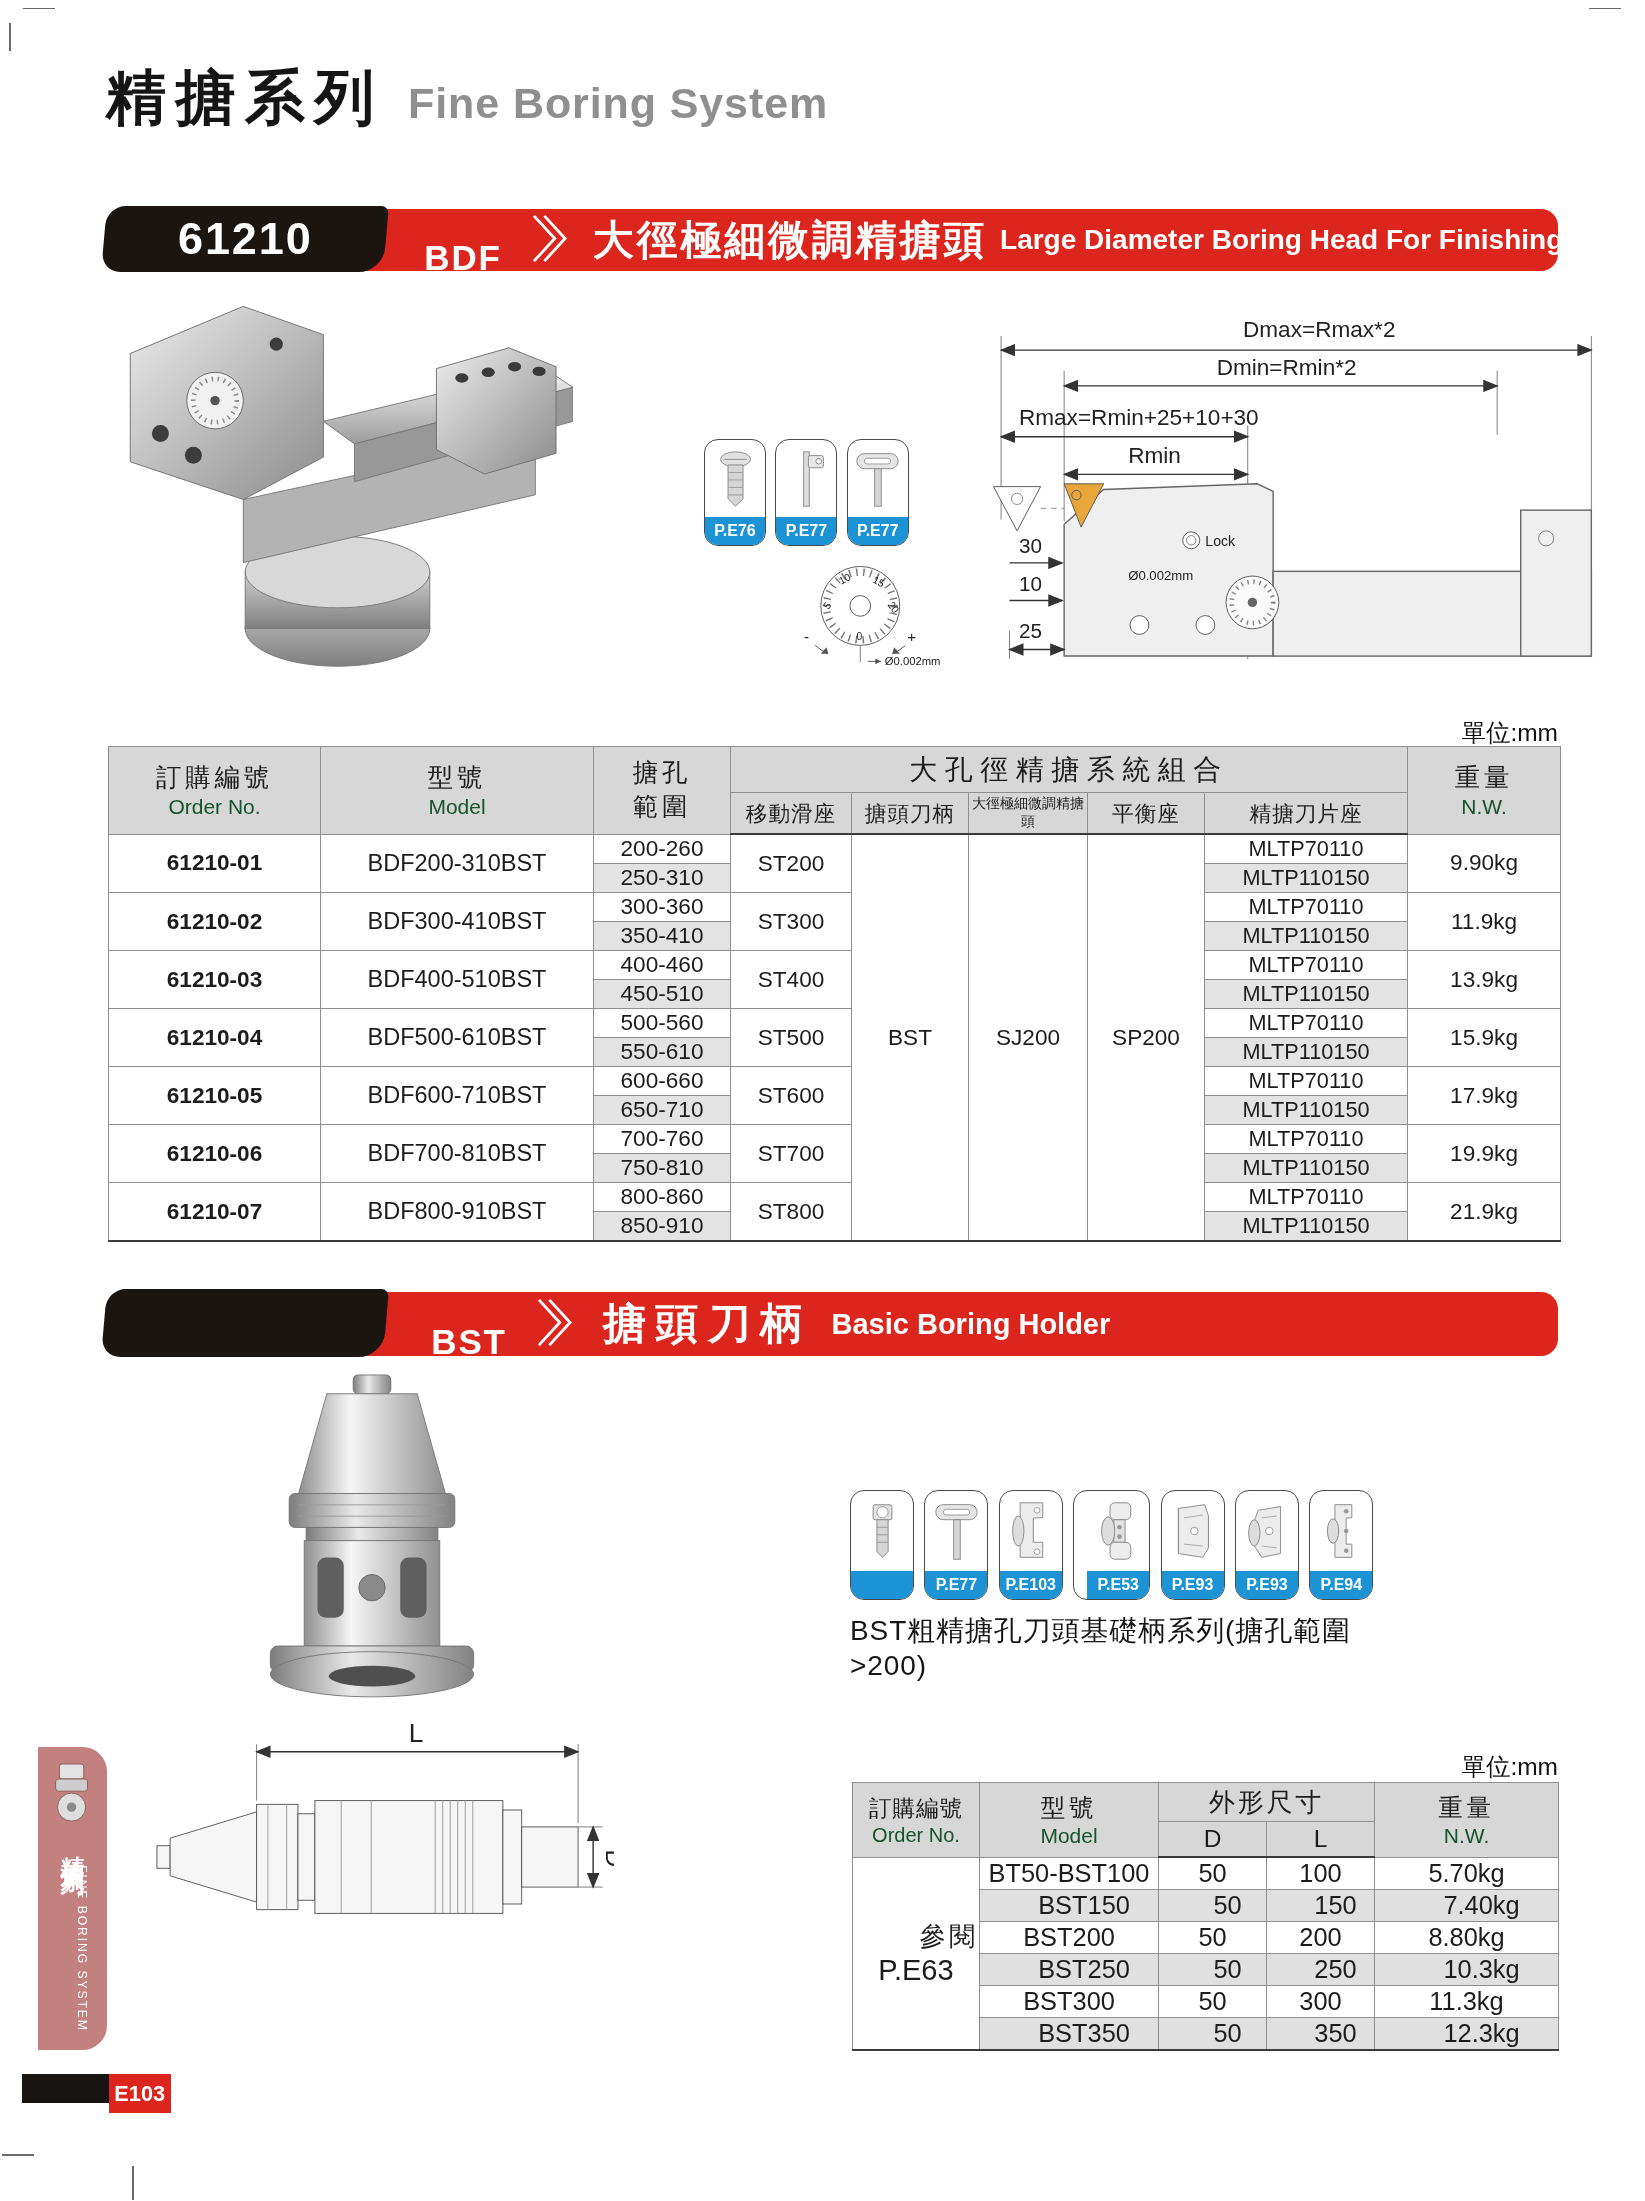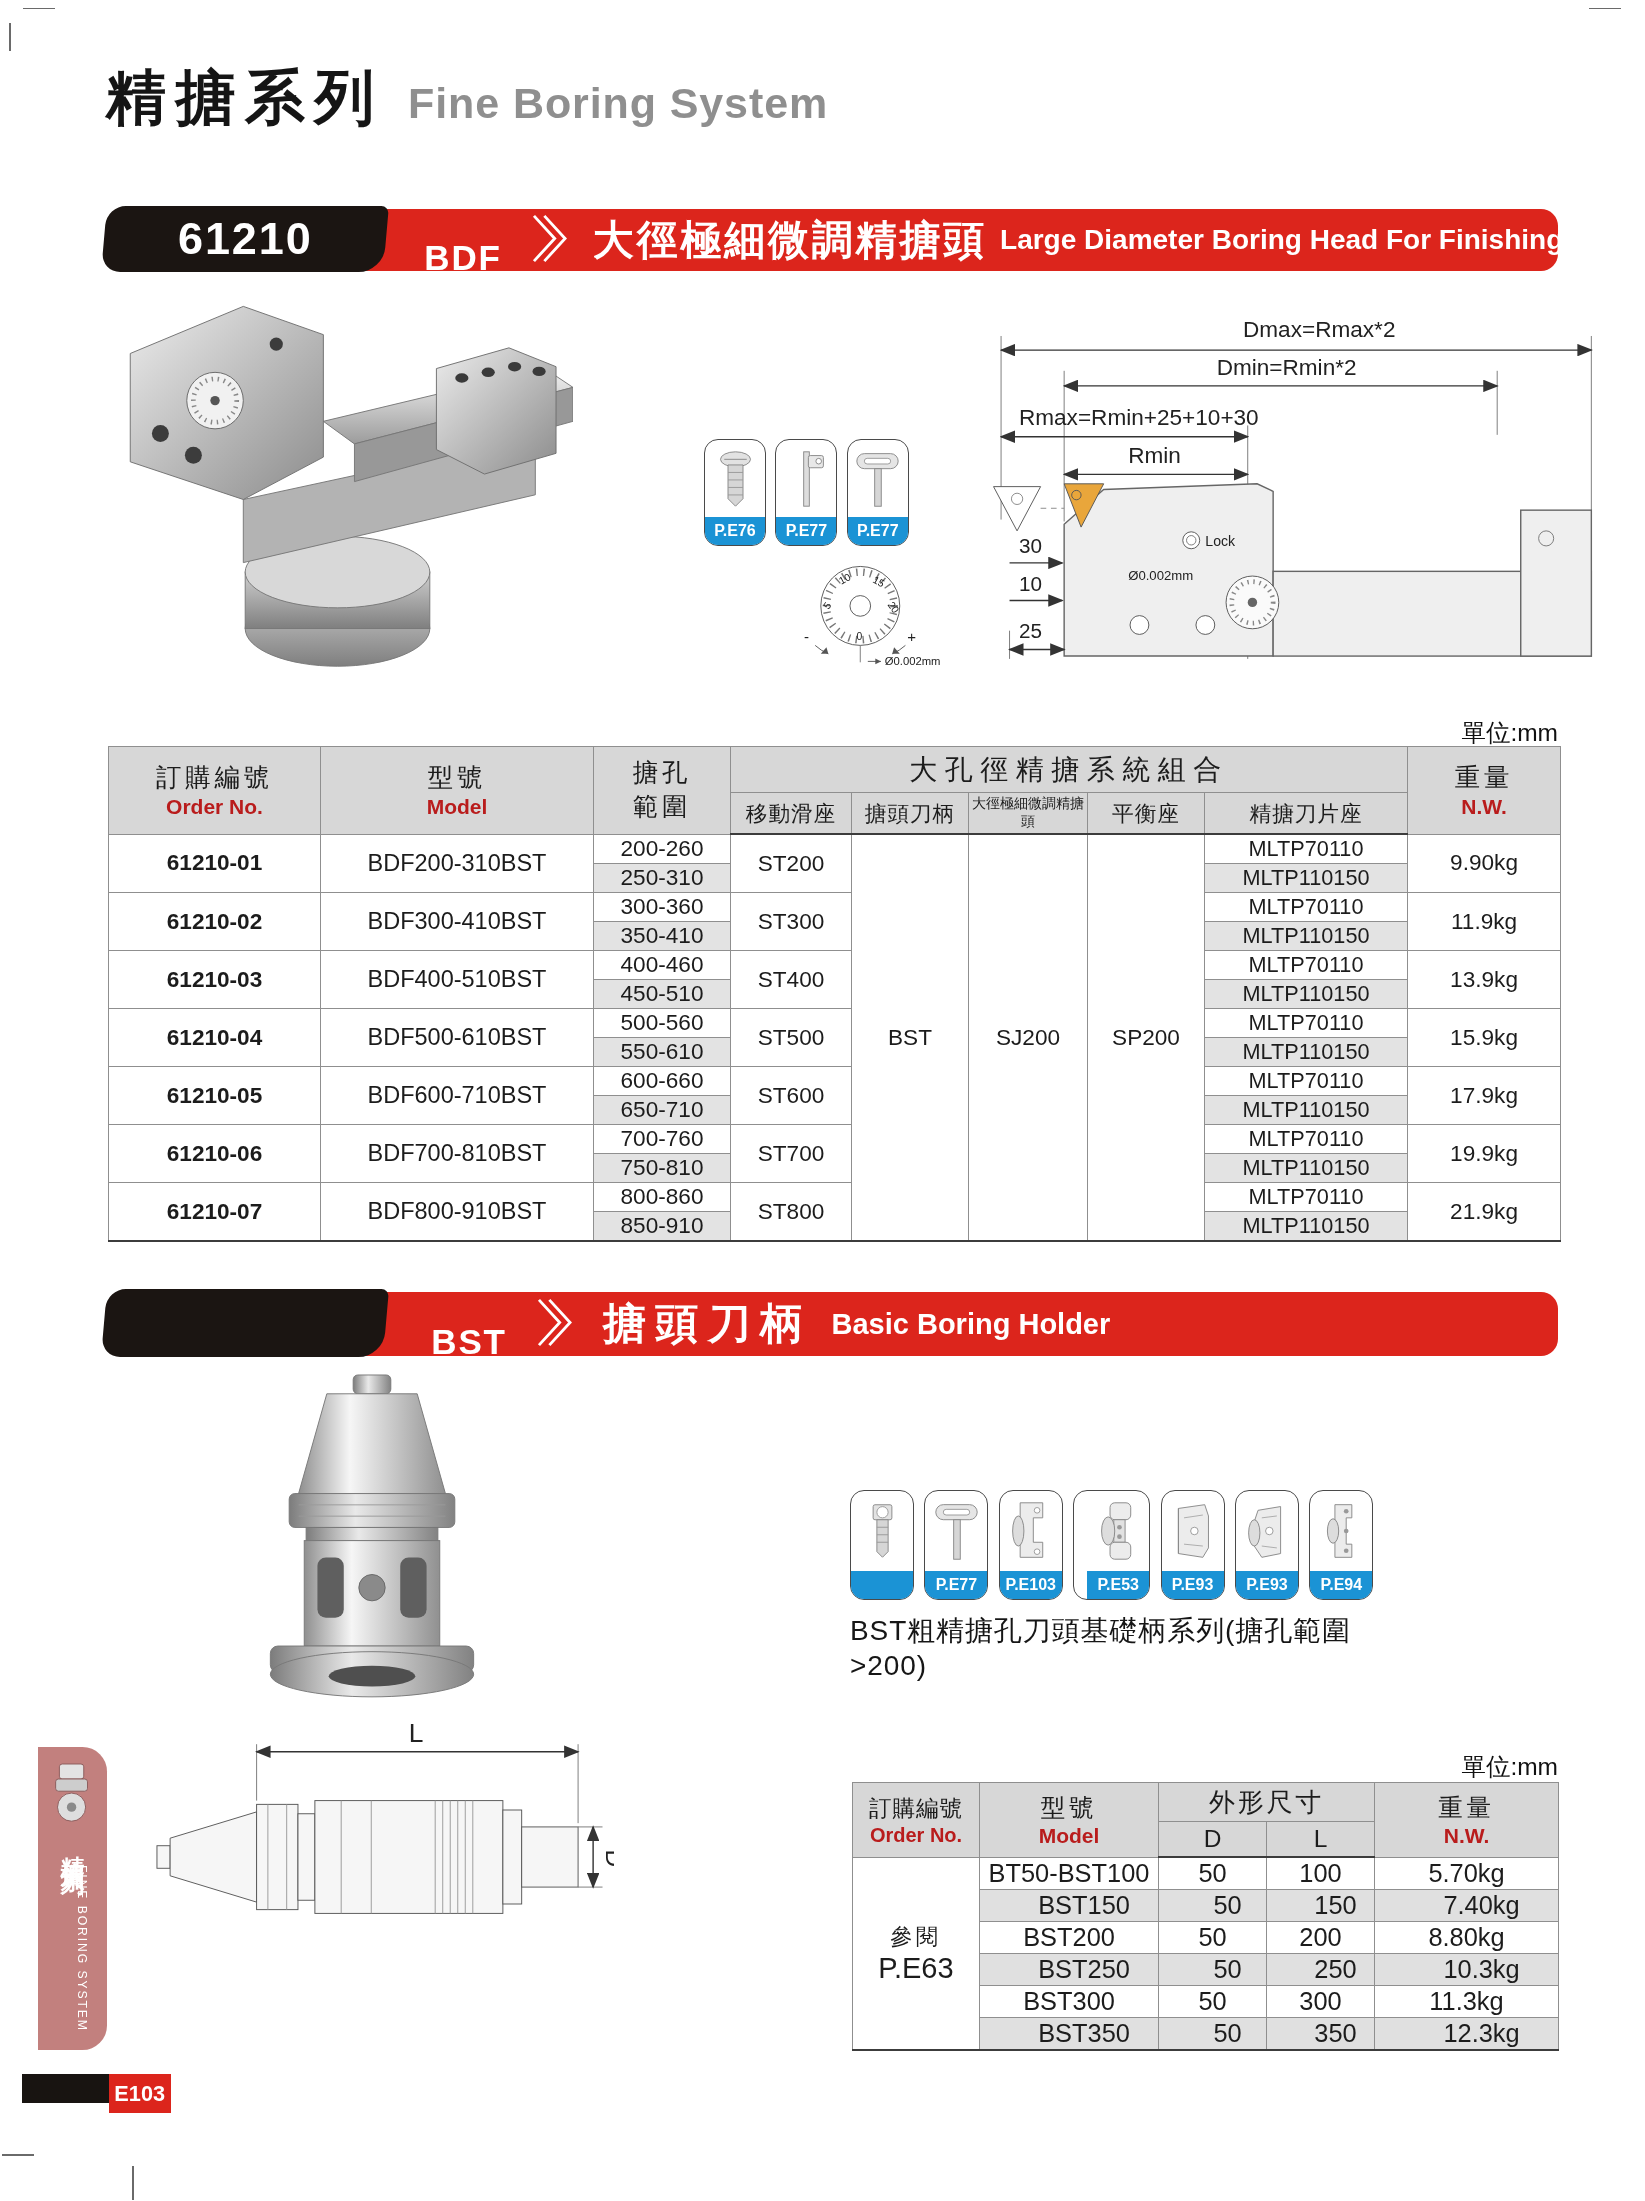--- a/index.html
+++ b/index.html
@@ -43,39 +43,39 @@
   
   table{border-collapse:collapse;table-layout:fixed;}
   .t1{position:absolute;left:108px;top:746px;width:1450px;font-size:22.6px;color:#1c1c1c;
       border:1.4px solid #777;border-bottom:2.8px solid #3c3c3c;border-top:1.9px solid #555;}
   .t1 th,.t1 td{border:0.9px solid #8f8f8f;text-align:center;vertical-align:middle;padding:0;overflow:hidden;}
   .t1 thead th{background:#d7d7d7;font-weight:normal;}
   .t1 thead tr:first-child th{height:45px;}
   .t1 thead tr:last-child th{height:40px;border-bottom:2.8px solid #3c3c3c;}
   .t1 tbody td{height:28px;}
   .hzh{display:block;font-size:25.4px;letter-spacing:3.8px;}
-  .hen{display:block;font-size:21px;color:#b91c1c;font-weight:bold;}
+  .hen{display:block;font-size:21px;color:#14532d;}
   .hgroup{font-size:28px;letter-spacing:7.5px;}
   .hsub{font-size:21.7px;letter-spacing:0.9px;}
   .hsub-cond{font-size:14px;letter-spacing:0;}
   .t1 td.ord{font-weight:bold;font-size:22.6px;}
   .t1 td.mdl{font-size:23.5px;}
   .t1 td.ins{font-size:21.7px;}
   .t1 td.shade{background:#e3e3e3;}
   .t1 tr.gs>td{border-top:1.9px solid #3c3c3c;}
 
   .t2{position:absolute;left:852px;top:1782px;width:706px;font-size:25.4px;color:#1c1c1c;
       border:1.4px solid #777;border-bottom:2.4px solid #3c3c3c;border-top:1.9px solid #555;}
   .t2 th,.t2 td{border:0.9px solid #8f8f8f;text-align:center;vertical-align:middle;padding:0;overflow:hidden;}
   .t2 thead th{background:#d7d7d7;font-weight:normal;}
   .t2 thead tr:first-child th{height:38px;}
   .t2 thead tr:last-child th{height:34px;border-bottom:2.8px solid #3c3c3c;}
   .t2 tbody td{height:31px;}
   .t2 tr.stripe td{background:#e0e0e0;padding-left:30px;}
-  .t2 .ref1{font-size:22px;display:block;letter-spacing:3.8px;}
+  .t2 .ref1{font-size:26px;display:block;letter-spacing:3.8px;text-align:right;}
   .t2 .ref2{font-size:29px;font-weight:normal;display:block;}
 
   .bst-caption{position:absolute;left:850px;top:1612px;width:565px;font-size:28px;color:#161616;letter-spacing:0.9px;}
 
   
   .side-tab{position:absolute;left:38px;top:1747px;width:69px;height:303px;background:#c2807e;
             border-radius:0 24.5px 24.5px 0;display:flex;flex-direction:column;align-items:center;}
   .side-vtext{writing-mode:vertical-rl;color:#fff;margin-top:9.4px;display:flex;gap:5.6px;}
   .side-zh{font-size:23.5px;letter-spacing:5.6px;font-weight:bold;}
   .side-en{font-size:12.2px;letter-spacing:1.9px;}

